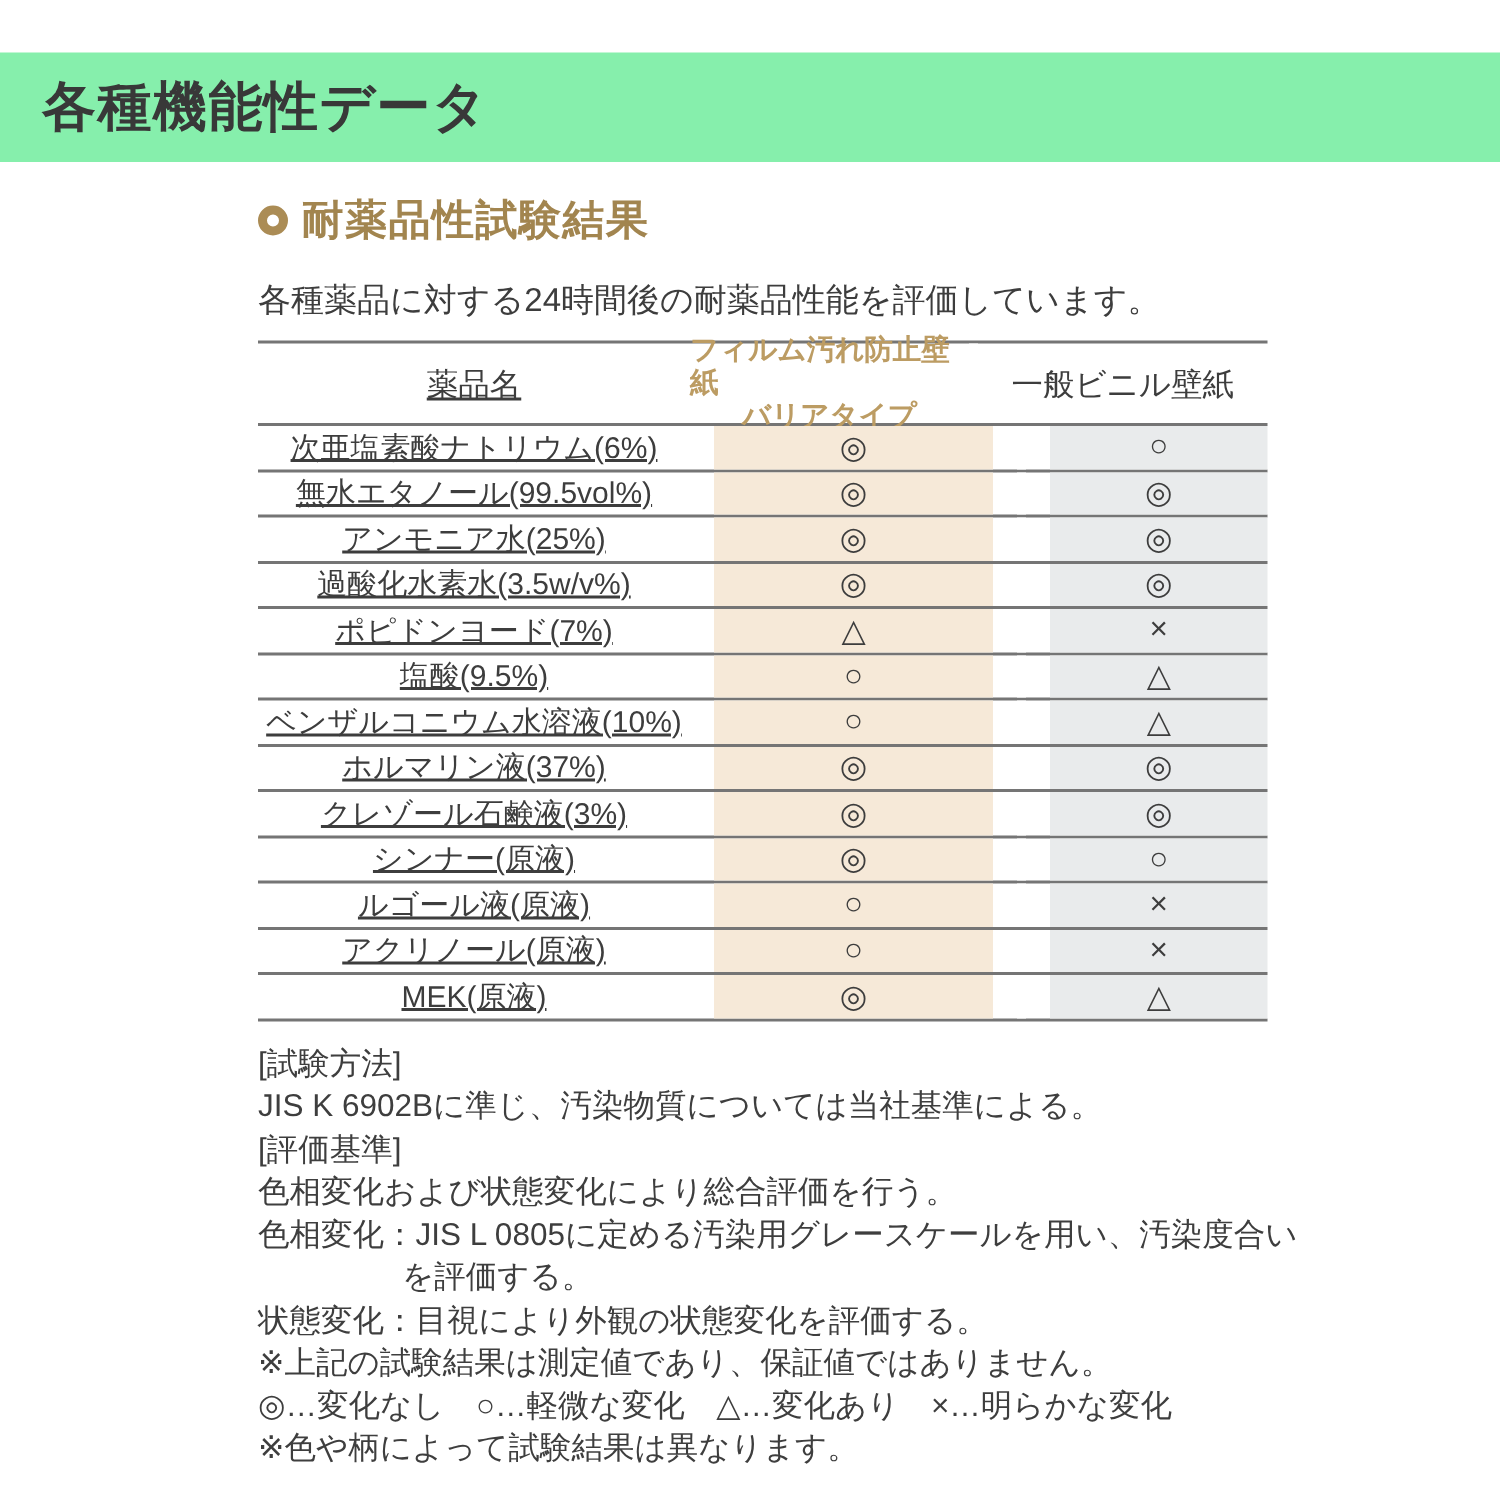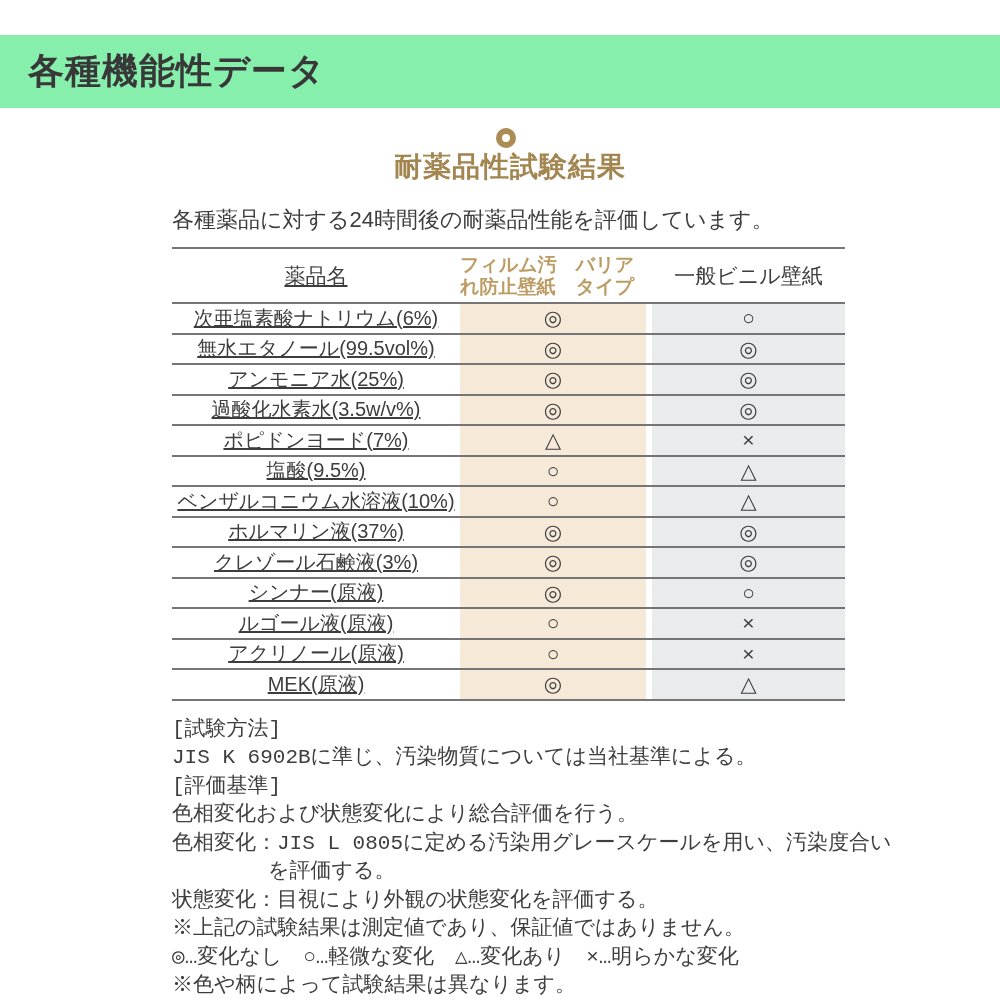--- a/index.html
+++ b/index.html
@@ -5,44 +5,44 @@
   * { margin:0; padding:0; box-sizing:border-box; }
   html,body { width:1000px; height:1000px; background:#ffffff; overflow:hidden;
               font-family:"Liberation Sans","DejaVu Sans",sans-serif; color:#3d3d3d; }
 
   .titlebar { margin-top:35px; height:73px; background:#86efac;
               display:flex; align-items:center; padding-left:28px; }
   .titlebar h1 { font-size:36px; font-weight:bold; color:#383838; letter-spacing:1px; }
 
   .content { margin-left:172px; width:676px; }
 
-  .sec-head { margin-top:20px; display:flex; align-items:center;flex-direction:column; }
+  .sec-head { margin-top:20px; display:flex; align-items:center; }
   .donut { width:20px; height:20px; border:6px solid #ab8c55; border-radius:50%;
            margin-right:9px; flex:0 0 auto; }
   .sec-head h2 { font-size:28px; font-weight:bold; color:#a2854f; letter-spacing:1px; }
 
   .subtitle { margin-top:20px; font-size:22px; line-height:28px; color:#3d3d3d; }
 
   .tbl { margin-top:13px; width:673px; border-top:2px solid #757575; }
   .thead { display:flex; height:55px; border-bottom:2px solid #757575; }
-  .trow  { display:flex; height:30.5px; border-bottom:2px solid #757575; }
+  .trow  { display:flex; height:30.5px; border-bottom:2px solid #757575;gap:16px; }
   .c1 { width:288px; display:flex; align-items:center; justify-content:center;
         font-size:20px; white-space:nowrap;text-decoration:underline; }
   .c2 { width:186px; display:flex; align-items:center; justify-content:center; }
   .cgap { width:6px; background:#ffffff; }
   .c3 { flex:1; display:flex; align-items:center; justify-content:center; }
   .thead .c1 { font-size:21px; }
-  .thead .c2 { font-weight:bold; color:#bc9c63;
+  .thead .c2 { flex-direction:column; font-weight:bold; color:#bc9c63;
                font-size:19px; line-height:22px; }
   .thead .c3 { font-size:21px; }
   .trow .c2 { background:#f6e9d8; }
   .trow .c3 { background:#e9ebec; }
   .sym { font-size:21px; color:#3d3d3d; }
 
-  .notes { margin-top:15px;font-family:Liberation Mono, monospace; }
+  .notes { margin-top:15px; }
   .note-line { font-size:21px; line-height:28.5px; color:#3e3e3e; white-space:nowrap; }
   .note-line.indented { padding-left:96px; }
 </style>
 </head>
 <body>
 
 <div class="titlebar">
   <h1>各種機能性データ</h1>
 </div>
 

